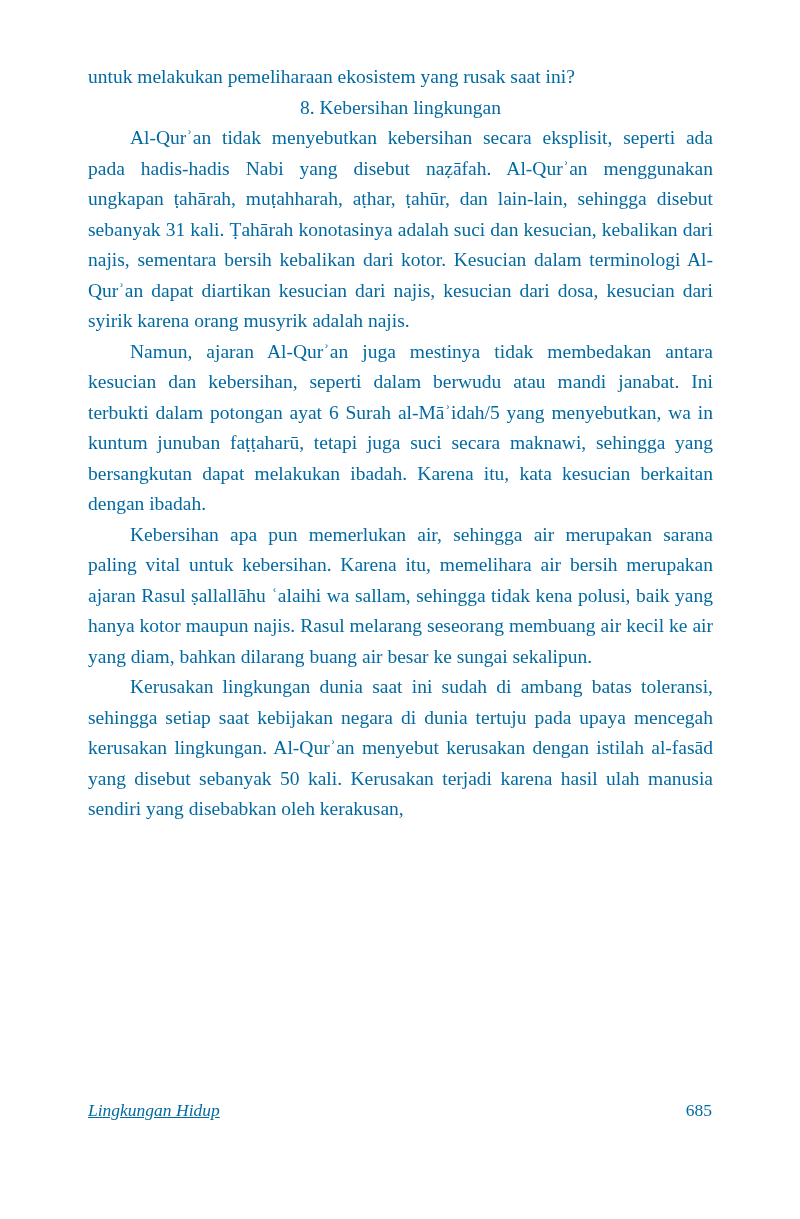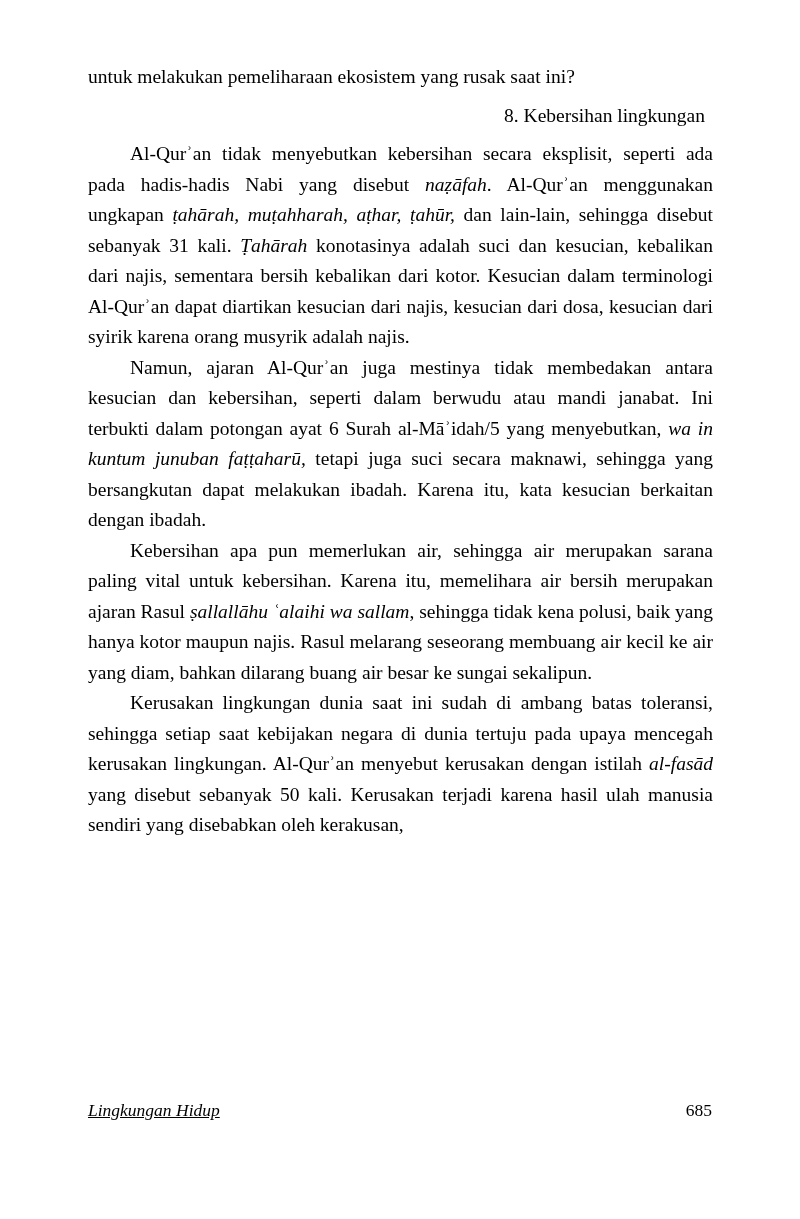--- a/index.html
+++ b/index.html
@@ -6,21 +6,21 @@
     margin: 0;
     padding: 0;
     background: #ffffff;
   }
   .page {
     position: relative;
     width: 800px;
     height: 1219px;
     background: #ffffff;
     font-family: "Liberation Serif", serif;
-    color: #000000;
+    color: #0369a1;
     box-sizing: border-box;
   }
   .content {
     position: absolute;
     left: 88px;
     top: 62px;
     width: 625px;
   }
   p {
     margin: 0;
@@ -31,31 +31,30 @@
   }
   .continued {
     text-align: justify;
   }
   .indent {
     text-indent: 42px;
   }
   .heading {
     font-size: 19.5px;
     line-height: 30.5px;
-    margin: 8px;
+    margin: 0;
     padding-left: 8px;
     text-indent: -8px;
-    text-align: right;
+    text-align: center;
   }
   .heading-spaced {
     margin-top: 26px;
     padding-left: 22px;
   }
   .it {
-    font-style: italic;
   }
   .footer {
     position: absolute;
     left: 88px;
     right: 88px;
     top: 1100px;
     display: flex;
     justify-content: space-between;
     align-items: baseline;
     font-size: 17.5px;

